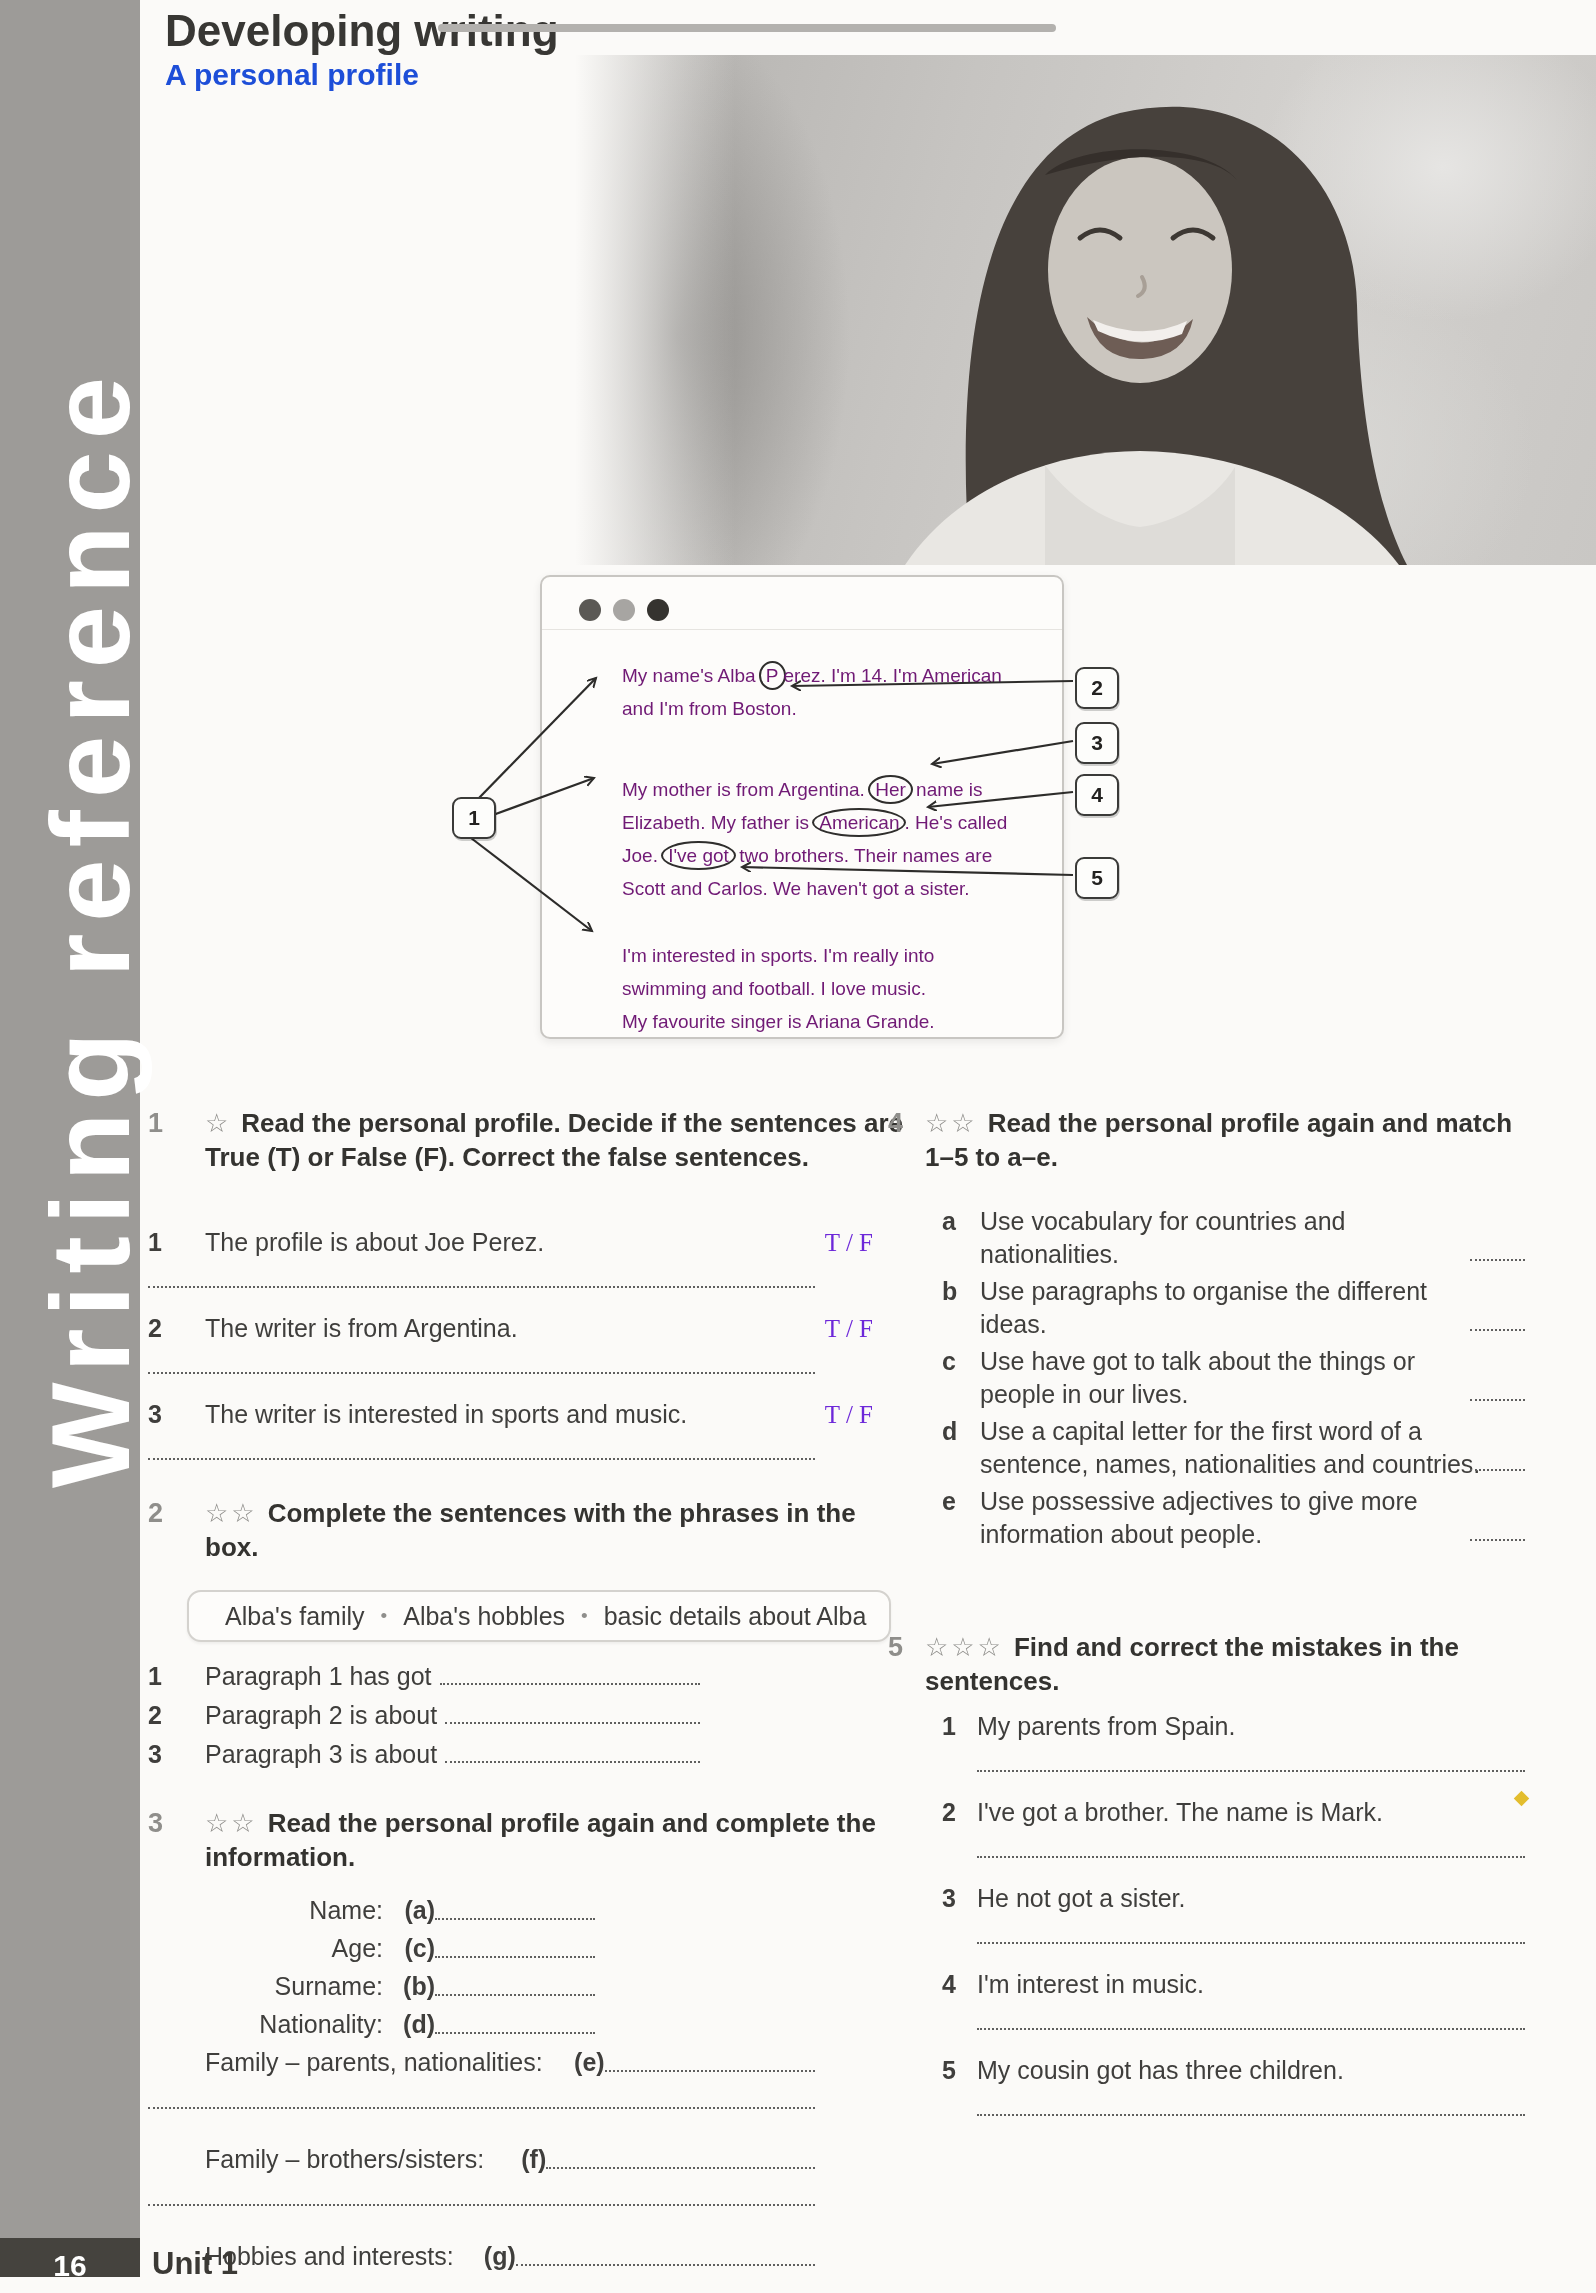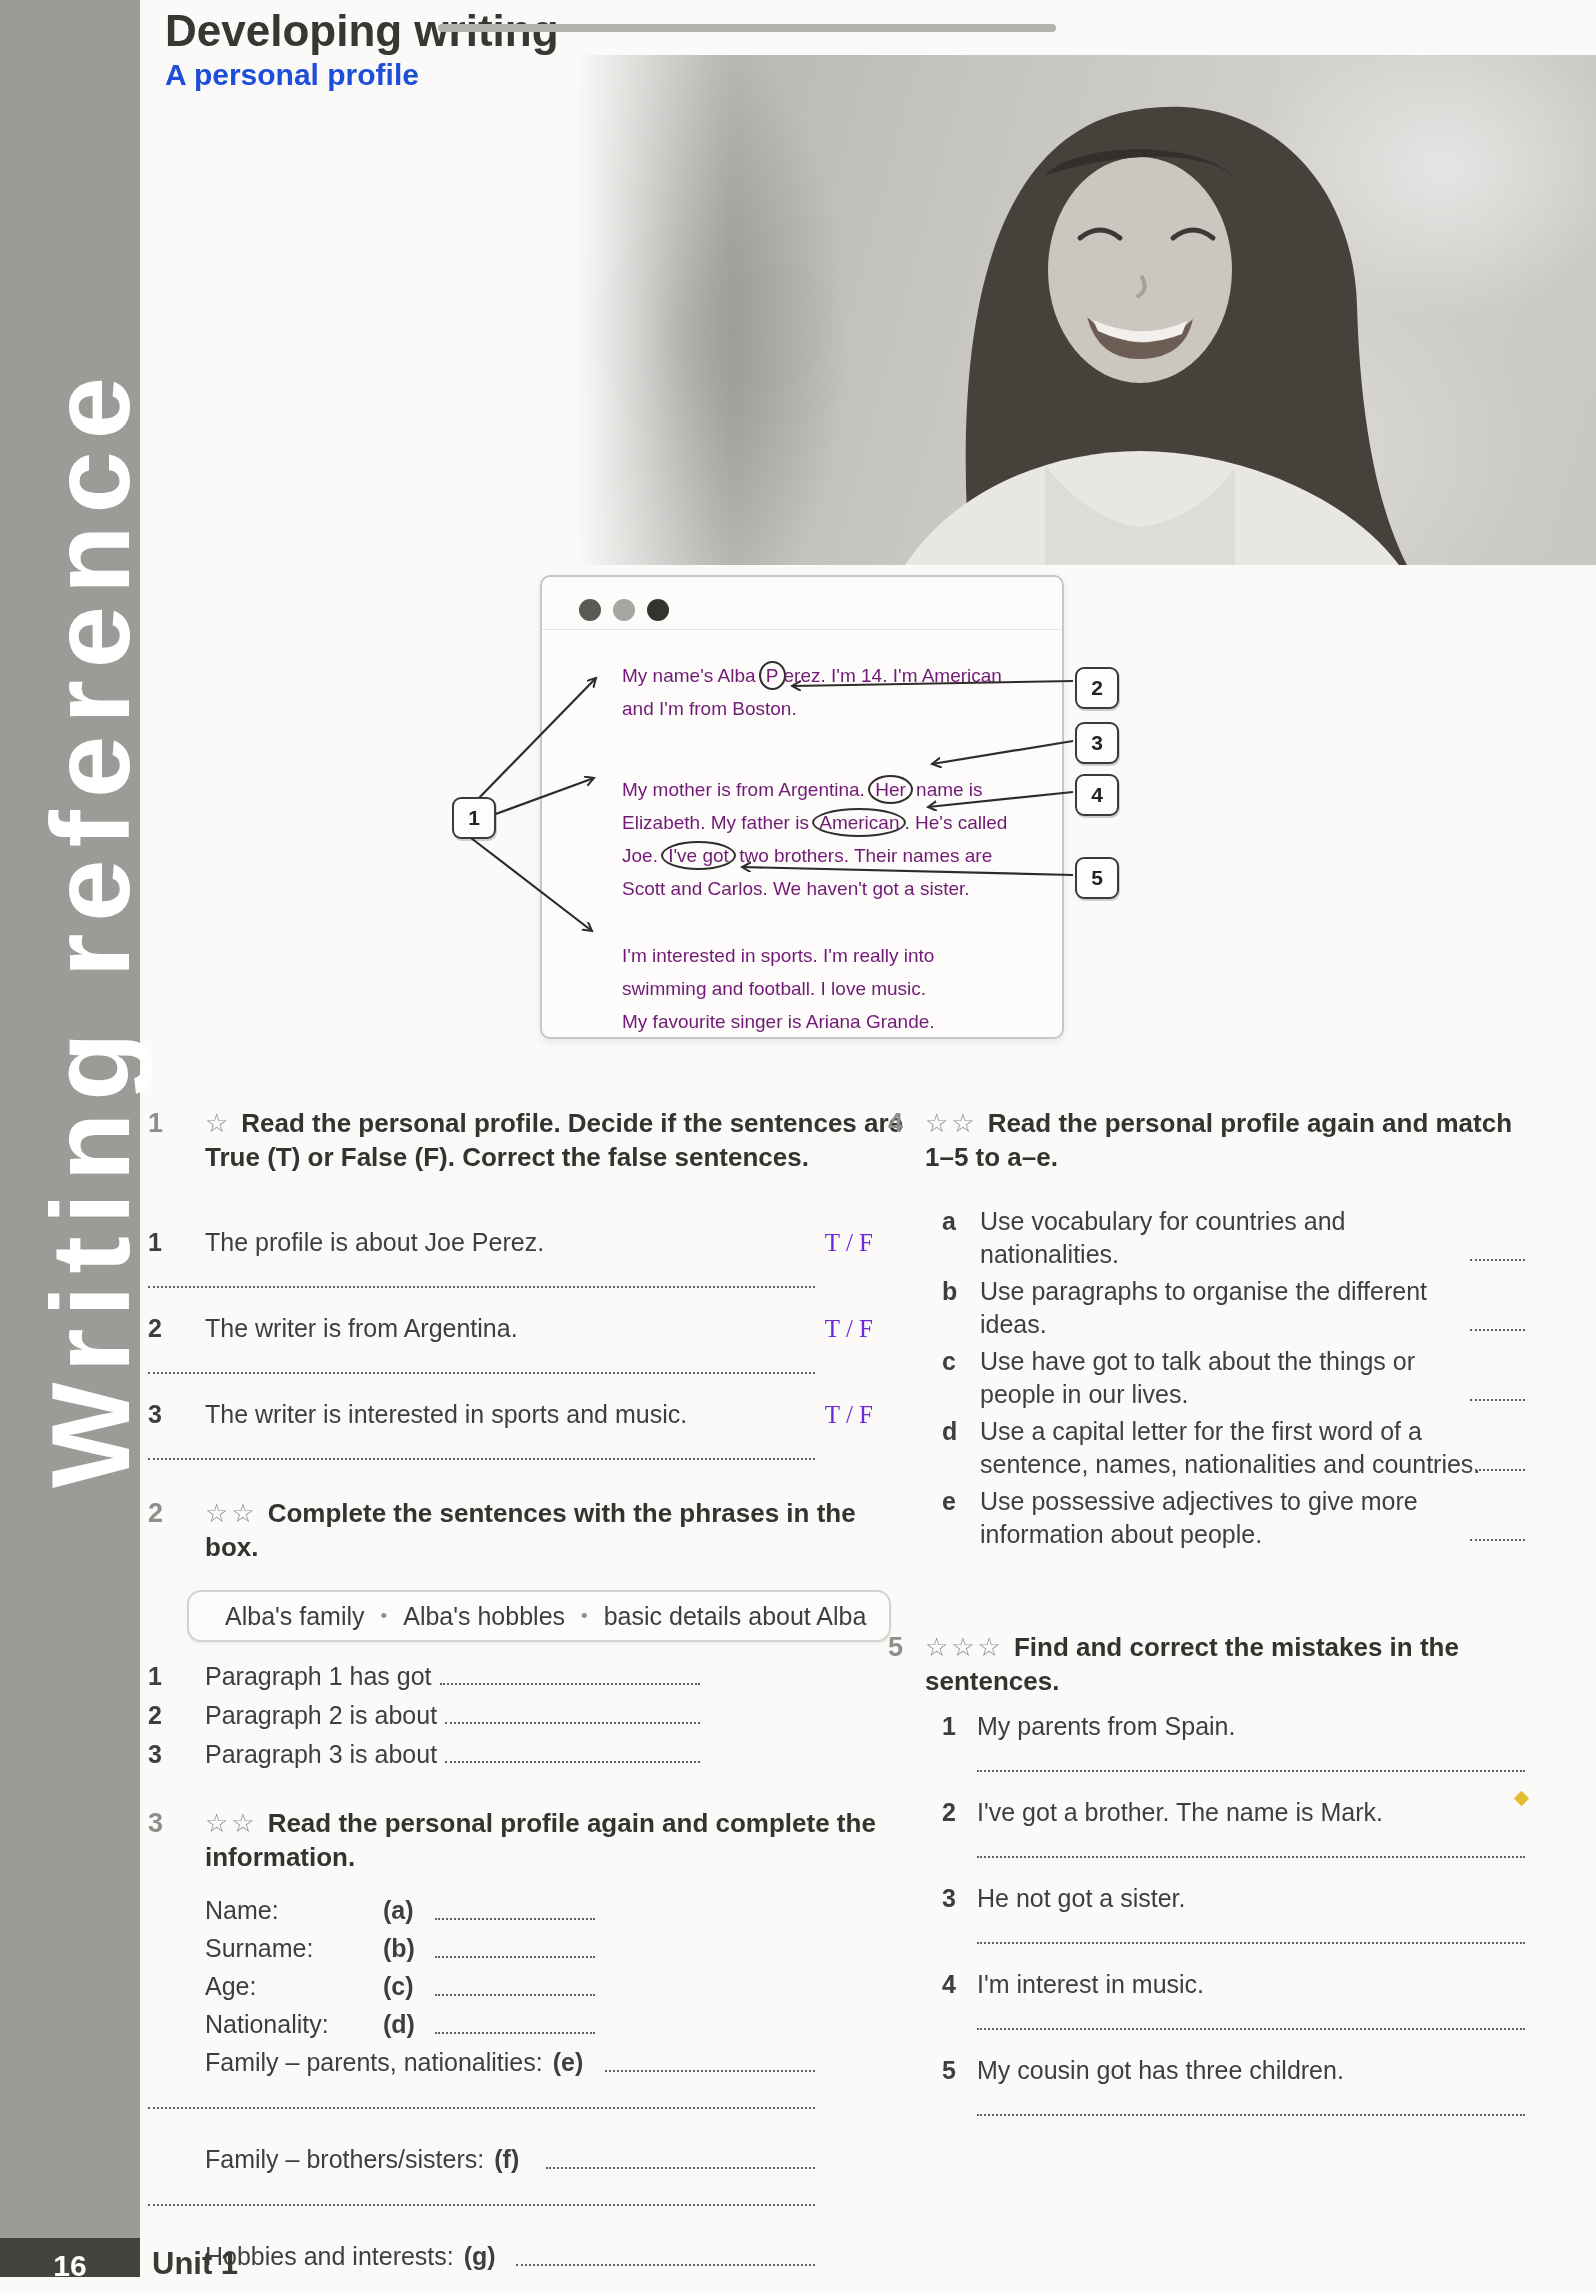--- a/index.html
+++ b/index.html
@@ -214,34 +214,34 @@
     </div>
     <div class="q-row ex2-row">
       <span class="q-n">3</span>
       <span class="q-t nowrap">Paragraph 3 is about</span>
       <span class="fill-dotted"></span>
     </div>
   </div>
 
   <div class="exnum" style="left:148px;top:1808px;">3</div>
   <div class="exhead" style="left:205px;top:1806px;width:700px;"><span class="stars">☆☆</span><span>Read the personal profile again and complete the information.</span></div>
-  <div class="f-rows" style="left:148px;top:1896px;width:667px;">
+  <div class="f-rows" style="left:148px;top:1896px;width:667px;text-align:right;">
     <div class="f-row">
       <span class="f-label">Name:</span>
       <span class="f-key">(a)</span>
       <span class="f-dotted"></span>
     </div>
     <div class="f-row">
+      <span class="f-label">Age:</span>
+      <span class="f-key">(c)</span>
+      <span class="f-dotted"></span>
+    </div>
+    <div class="f-row">
       <span class="f-label">Surname:</span>
       <span class="f-key">(b)</span>
-      <span class="f-dotted"></span>
-    </div>
-    <div class="f-row">
-      <span class="f-label">Age:</span>
-      <span class="f-key">(c)</span>
       <span class="f-dotted"></span>
     </div>
     <div class="f-row">
       <span class="f-label">Nationality:</span>
       <span class="f-key">(d)</span>
       <span class="f-dotted"></span>
     </div>
     <div class="f-row" style="margin-top:8px;padding-left:57px;">
       <span class="f-label-auto">Family – parents, nationalities:</span>
       <span class="f-key">(e)</span>

